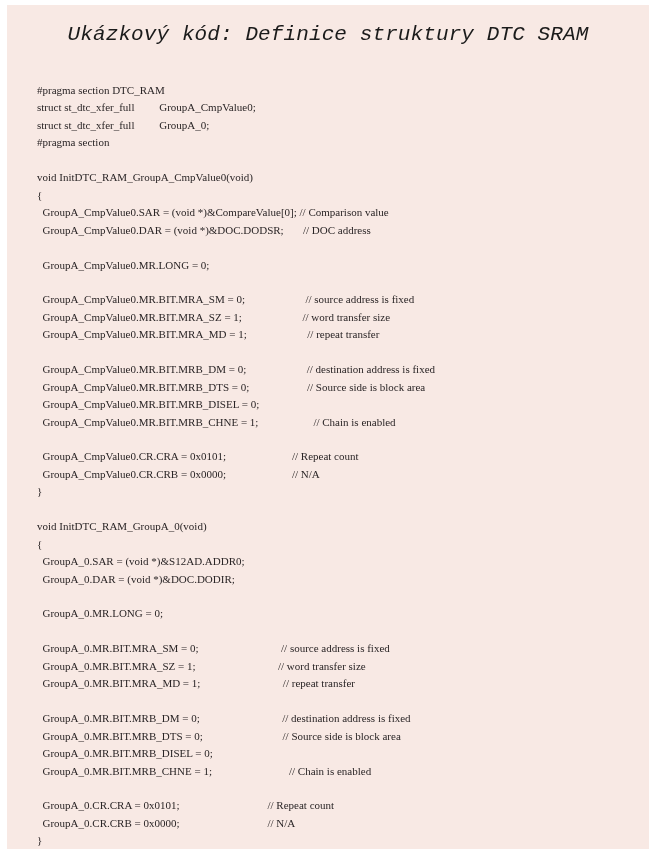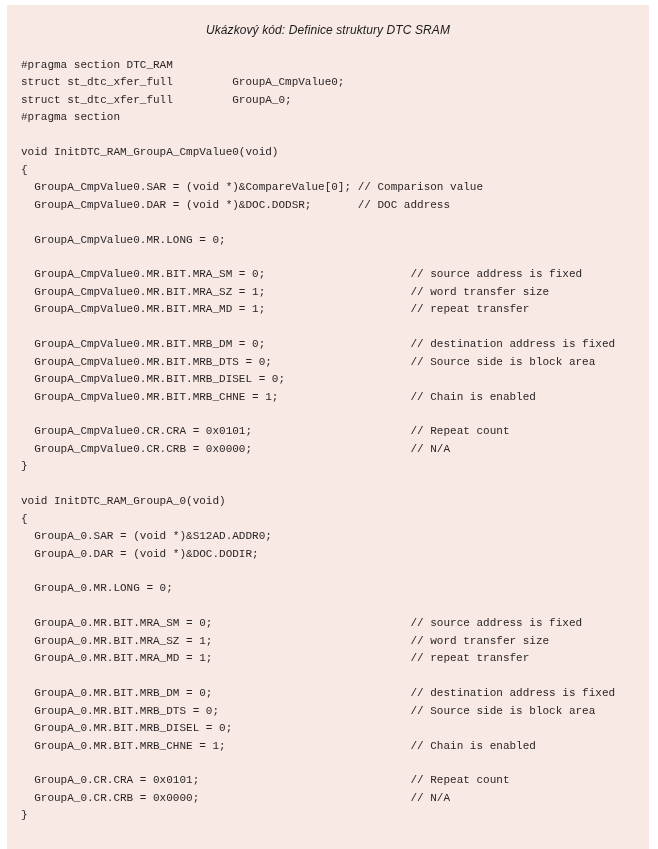--- a/index.html
+++ b/index.html
@@ -28,35 +28,35 @@
     left: 7px;
     top: 5px;
     width: 642px;
     height: 844px;
     background: #f8e9e4;
     box-sizing: border-box;
     overflow: hidden;
   }
 
   .panel-title {
-    font-family: Liberation Sans, sans-serif;
+    font-family: Liberation Mono, monospace;
     font-style: italic;
-    font-size: 12px;
+    font-size: 21px;
     color: #1b1b1b;
     text-align: center;
     padding-top: 18px;
     padding-bottom: 0;
     letter-spacing: 0.1px;
     white-space: nowrap;
   }
 
   .code-block {
-    margin: 0;
+    margin: 16px;
     padding: 20px 0 0 14px;
-    font-family: Liberation Mono, monospace;
+    font-family: Liberation Serif, serif;
     font-size: 11px;
     line-height: 17.45px;
     color: #2a2526;
     white-space: pre;
     letter-spacing: 0px;
     tab-size: 4;
   }
 
   .code-line {
     display: block;

